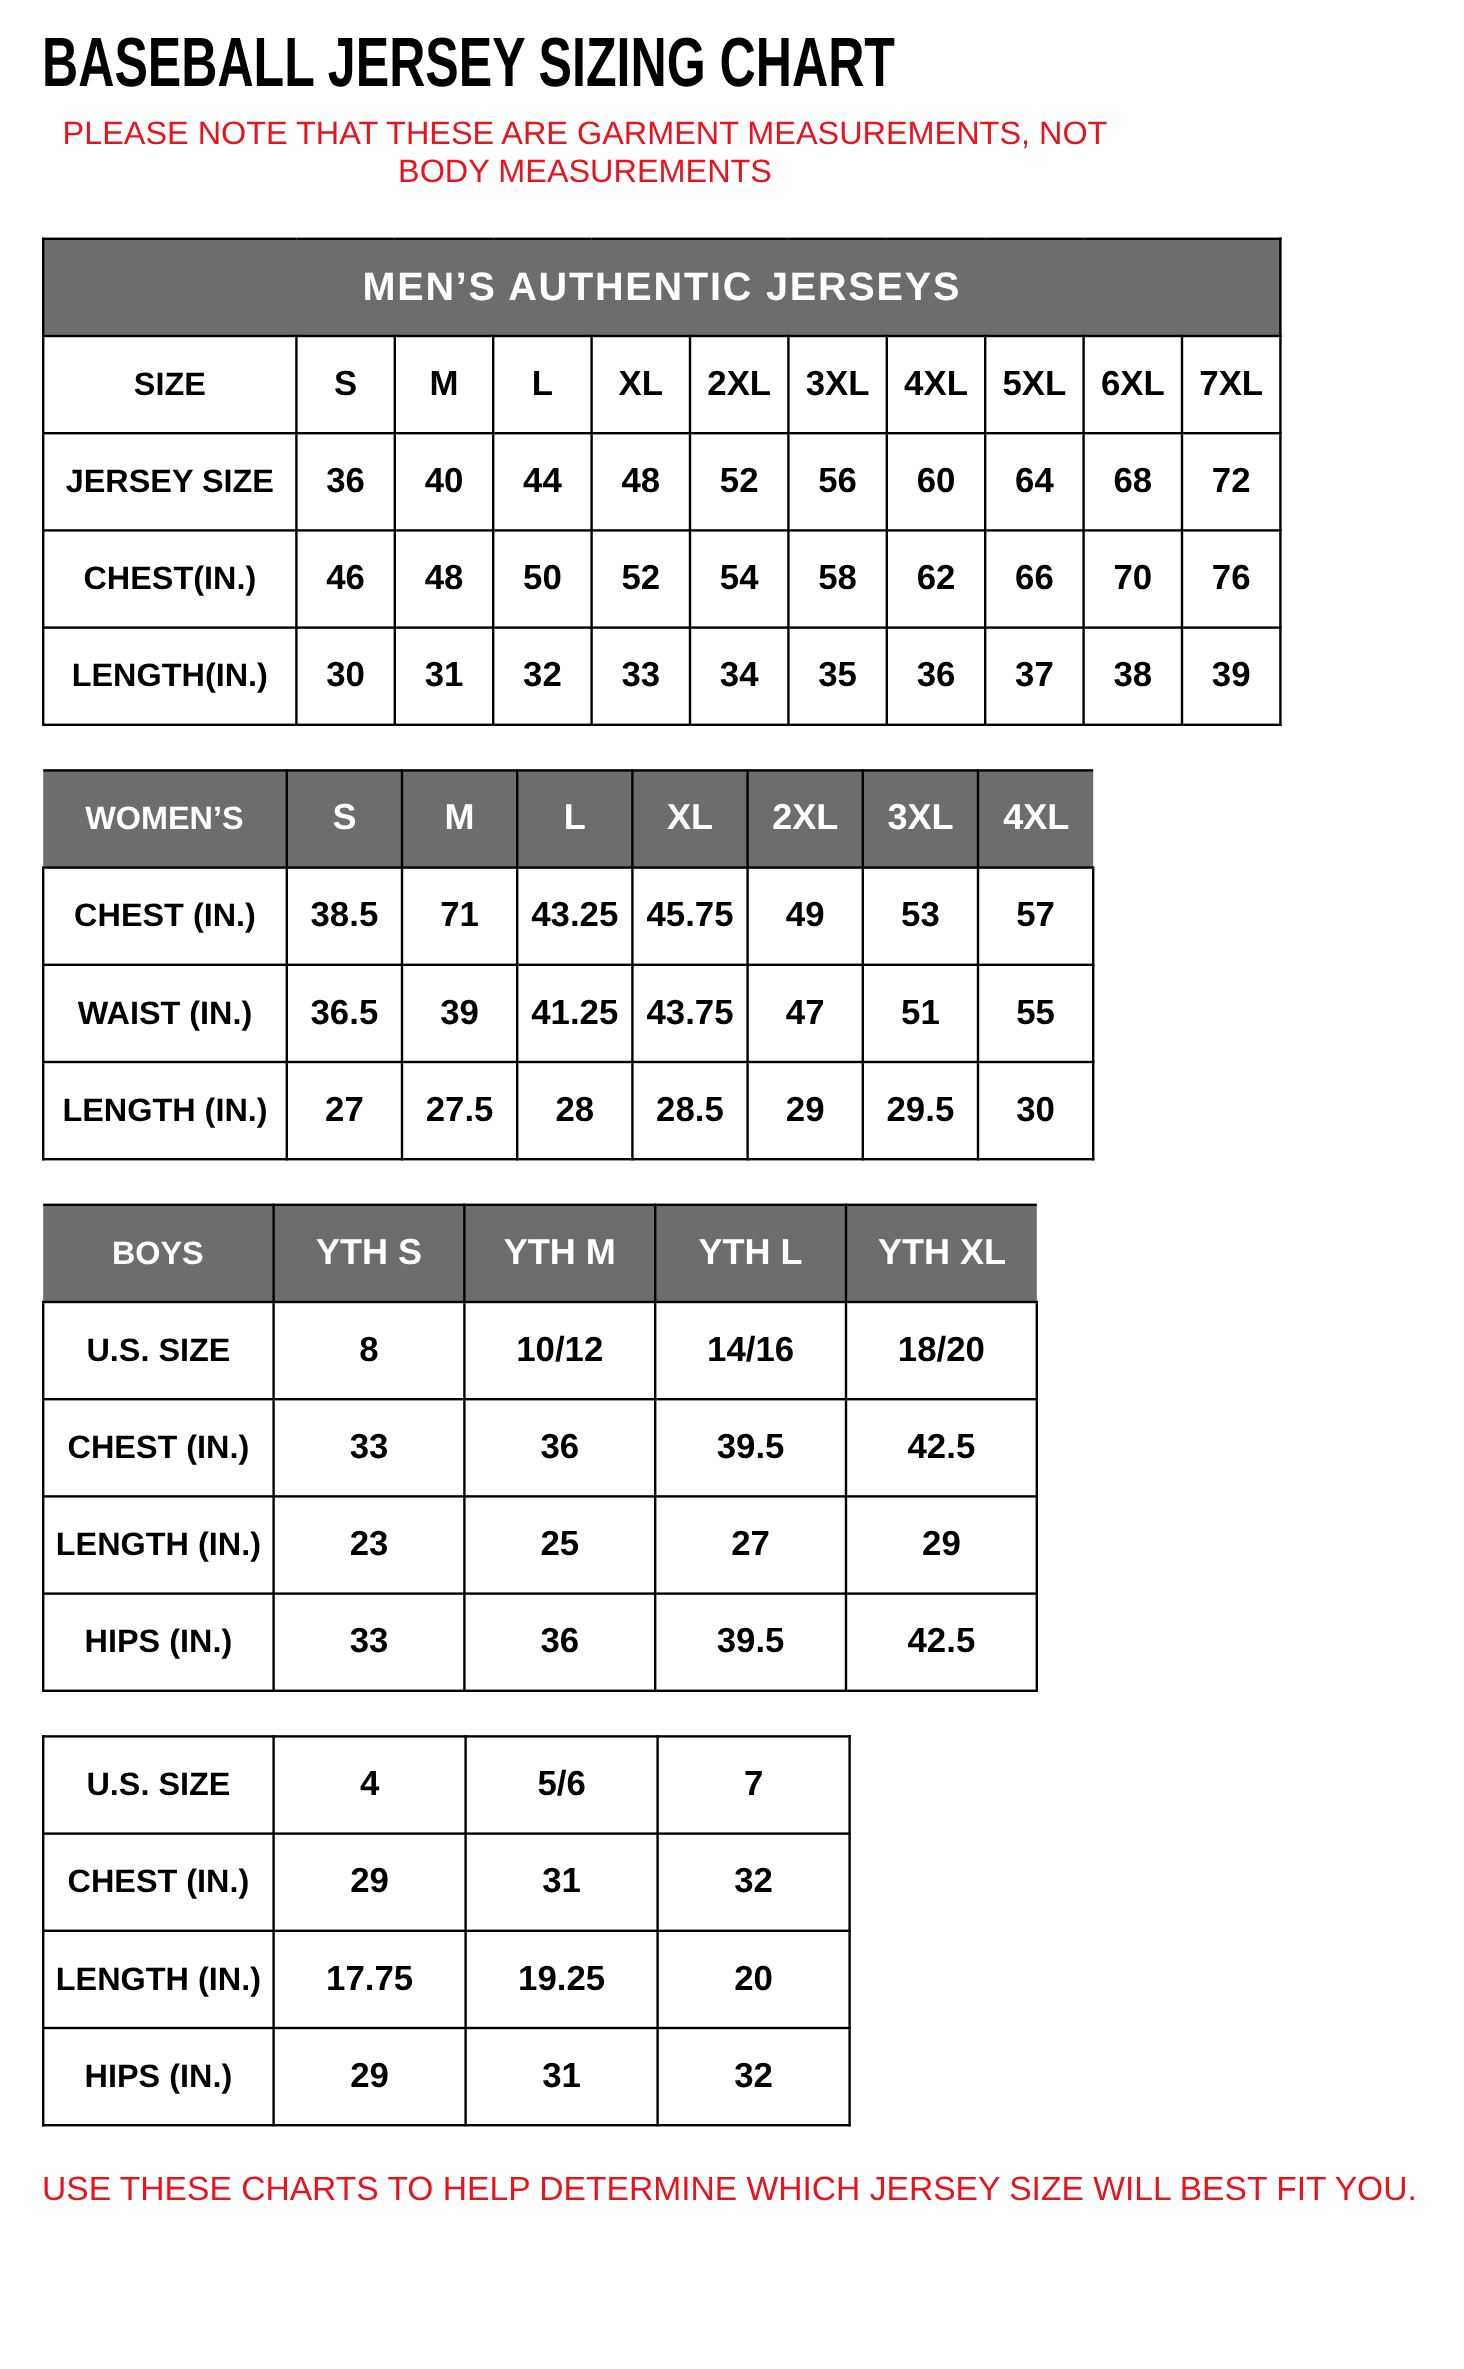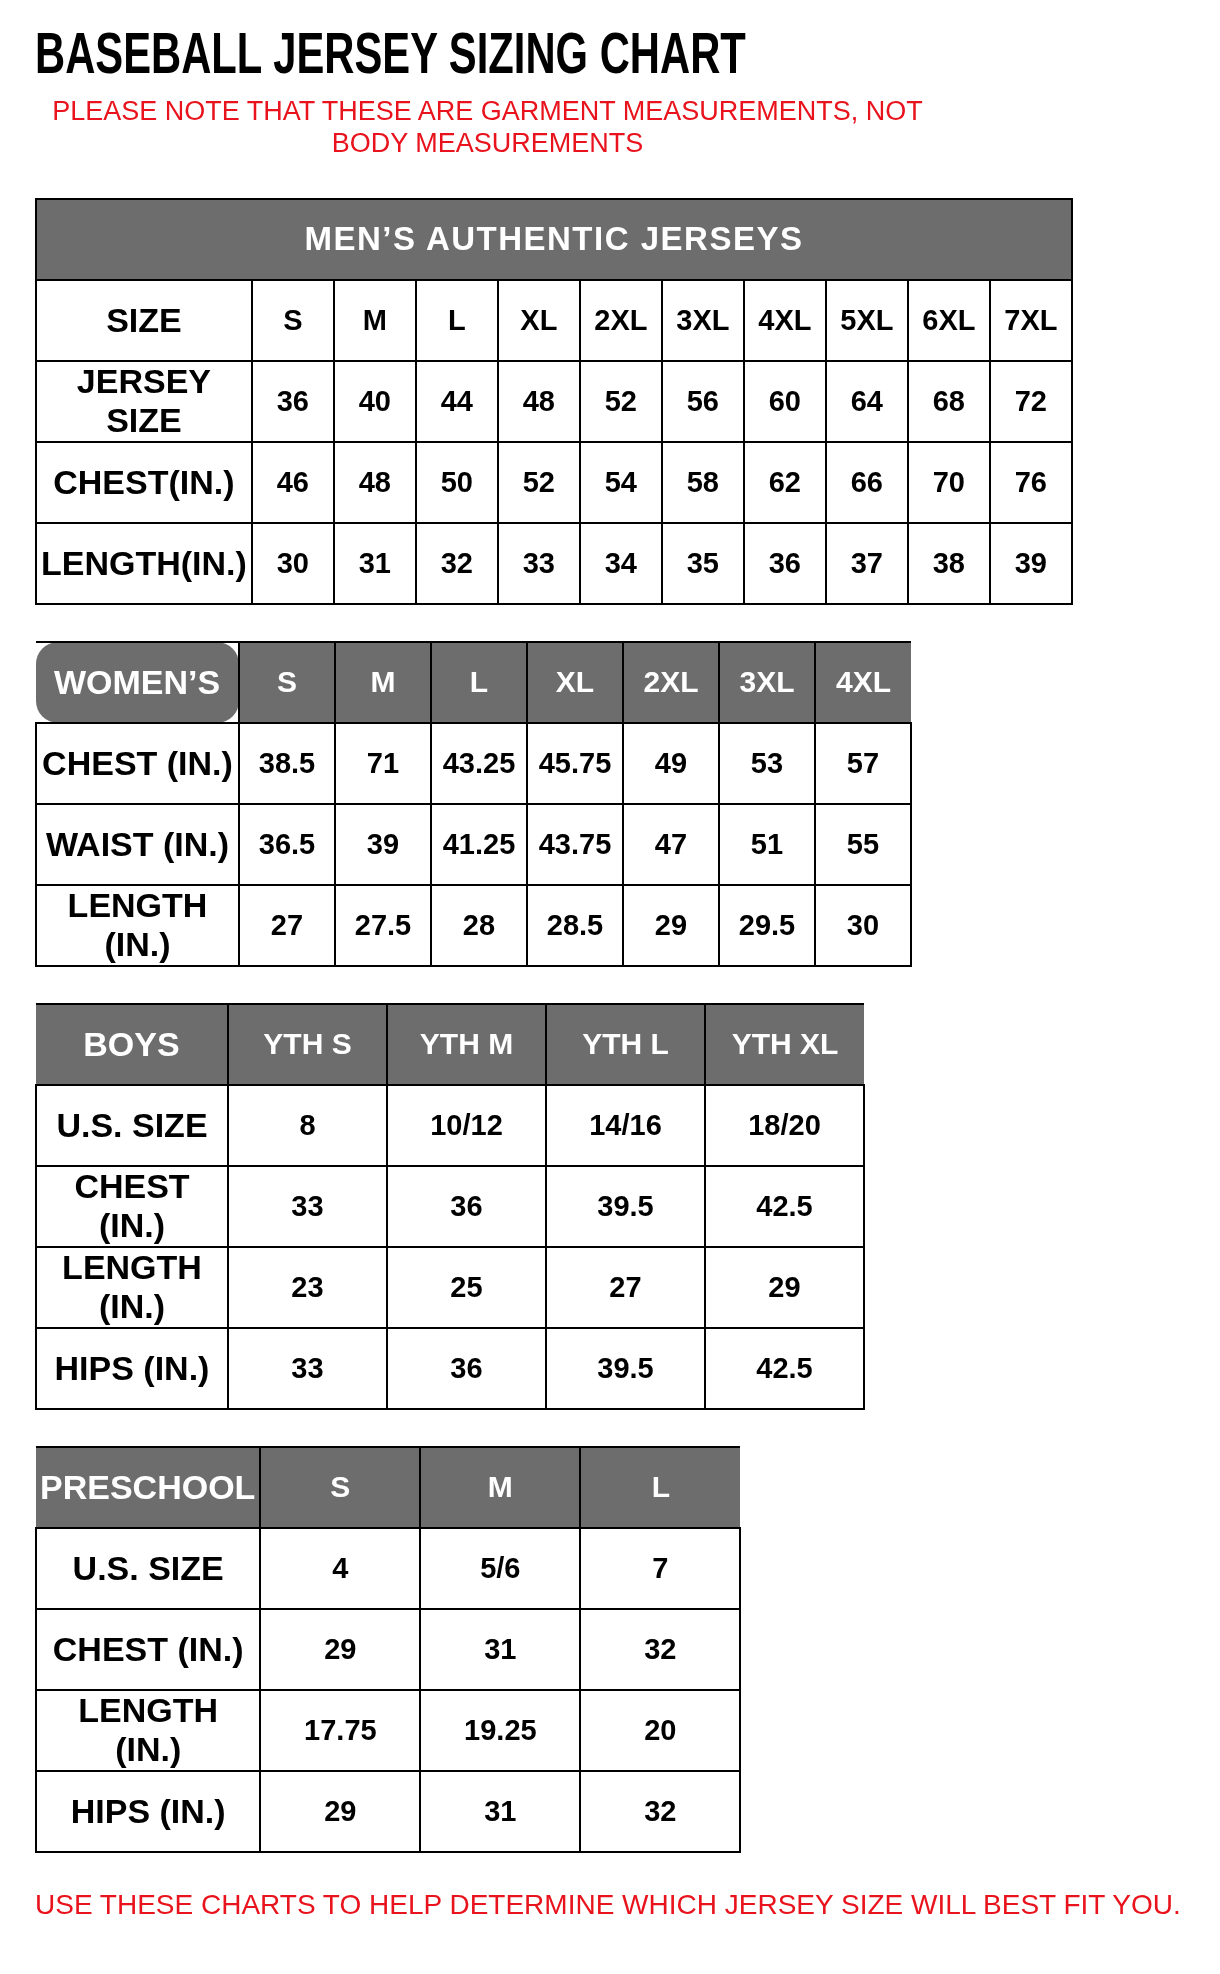--- a/index.html
+++ b/index.html
@@ -34,25 +34,25 @@
     background:var(--header-gray,#6d6d6d);color:#ffffff;
     font-size:33px;letter-spacing:1.5px;border:none;height:86px;
   }
   td.ghead{
     background:var(--header-gray,#6d6d6d);color:#ffffff;
     font-size:30px;border:3px solid #ffffff;border-top:none;
     border-bottom:3px solid var(--line-black,#000);height:80px;
   }
   td.ghead:first-child{border-left:none;}
   td.ghead:last-child{border-right:none;}
-  td.lab{font-size:34px;}
+  td.lab{font-size:27px;}
   td.val{font-size:29px;}
   .table-mens .lab{width:201px;}
   .table-mens .val{width:72px;}
-  .table-womens .lab,.table-womens .ghead.lab{width:193px;border-radius:22px;}
+  .table-womens .lab,.table-womens .ghead.lab{width:193px;}
   .table-womens .val,.table-womens .ghead:not(.lab){width:86px;}
   .table-boys .lab,.table-boys .ghead.lab{width:182px;}
   .table-boys .val,.table-boys .ghead:not(.lab){width:149px;}
   .table-preschool .lab,.table-preschool .ghead.lab{width:182px;}
   .table-preschool .val,.table-preschool .ghead:not(.lab){width:150px;}
   .footer{
     color:var(--accent-red,#e8131c);
     font-size:28px;margin:4px 0 0 0;white-space:nowrap;
   }
 </style>
@@ -201,26 +201,20 @@
             <td class="val">33</td>
             <td class="val">36</td>
             <td class="val">39.5</td>
             <td class="val">42.5</td>
           </tr>
         </tbody>
       </table>
       <table class="size-table table-preschool">
         <tbody>
           <tr>
-            <td class="ghead lab">PRESCHOOL</td>
-            <td class="ghead">S</td>
-            <td class="ghead">M</td>
-            <td class="ghead">L</td>
-          </tr>
-          <tr>
             <td class="lab">U.S. SIZE</td>
             <td class="val">4</td>
             <td class="val">5/6</td>
             <td class="val">7</td>
           </tr>
           <tr>
             <td class="lab">CHEST (IN.)</td>
             <td class="val">29</td>
             <td class="val">31</td>
             <td class="val">32</td>

